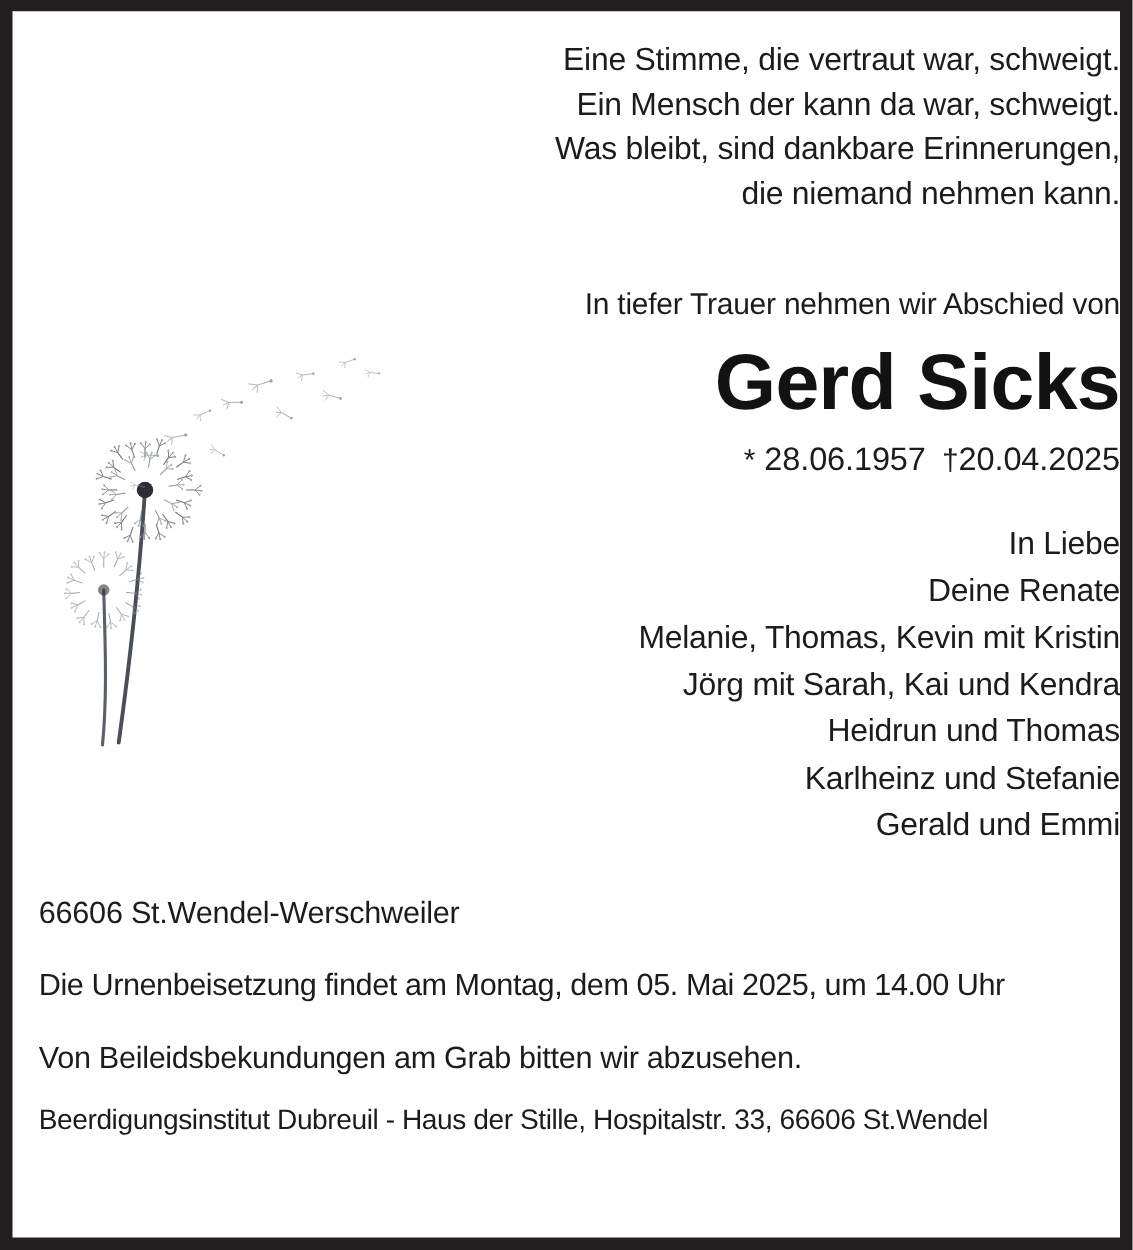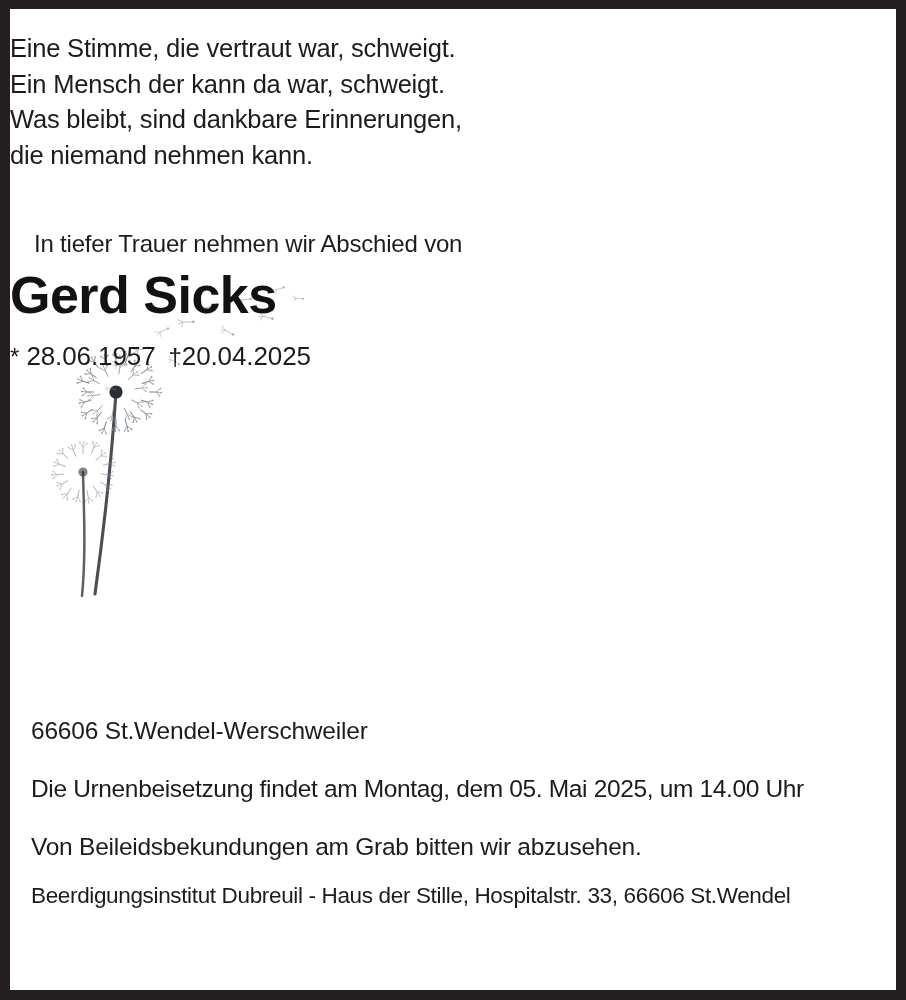--- a/index.html
+++ b/index.html
@@ -47,21 +47,21 @@
     width: 100%;
     height: 100%;
   }
 
   
   .center-column {
     position: absolute;
     left: 0;
     right: 0;
     top: 0;
-    text-align: left;
+    text-align: right;
   }
 
   .verse {
     margin: 0;
     padding-top: 22px;
   }
   .verse-line {
     font-size: 25.5px;
     line-height: 35.5px;
     letter-spacing: -0.2px;
@@ -72,24 +72,25 @@
   .intro-line {
     font-size: 24px;
     line-height: 30px;
     letter-spacing: -0.2px;
     margin-top: 56px;
     color: #1c1c1c;
     padding-left: 24px;
   }
 
   .deceased-name {
-    font-size: 52px;
+    font-size: 63px;
     line-height: 72px;
     font-weight: 600;
     letter-spacing: -0.5px;
+    margin-top: 11px;
     color: #121212;
   }
 
   .life-dates {
     font-size: 26px;
     line-height: 30px;
     letter-spacing: -0.1px;
     margin-top: 10px;
     color: #1c1c1c;
   }
@@ -273,20 +274,29 @@
 
       <div class="intro-line">In tiefer Trauer nehmen wir Abschied von</div>
 
       <div class="deceased-name">Gerd Sicks</div>
 
       <div class="life-dates">
         <span class="sym">*</span>
         <span>28.06.1957</span><span class="gap"></span><span class="sym">†</span><span>20.04.2025</span>
       </div>
 
+      <div class="mourner-block">
+        <div class="mourner-line">In Liebe</div>
+        <div class="mourner-line">Deine Renate</div>
+        <div class="mourner-line">Melanie, Thomas, Kevin mit Kristin</div>
+        <div class="mourner-line">Jörg mit Sarah, Kai und Kendra</div>
+        <div class="mourner-line">Heidrun und Thomas</div>
+        <div class="mourner-line">Karlheinz und Stefanie</div>
+        <div class="mourner-line">Gerald und Emmi</div>
+      </div>
     </div>
 
     <div class="lower-block">
       <div class="locality">66606 St.Wendel-Werschweiler</div>
 
       <div class="ceremony">
         <div class="ceremony-line">Die Urnenbeisetzung findet am Montag, dem 05. Mai 2025, um 14.00 Uhr</div>
       </div>
 
       <div class="request">Von Beileidsbekundungen am Grab bitten wir abzusehen.</div>

